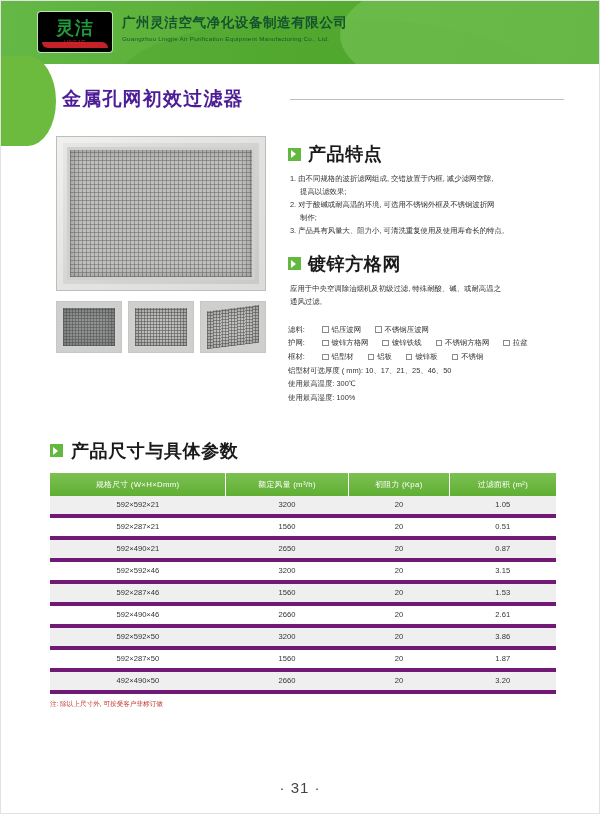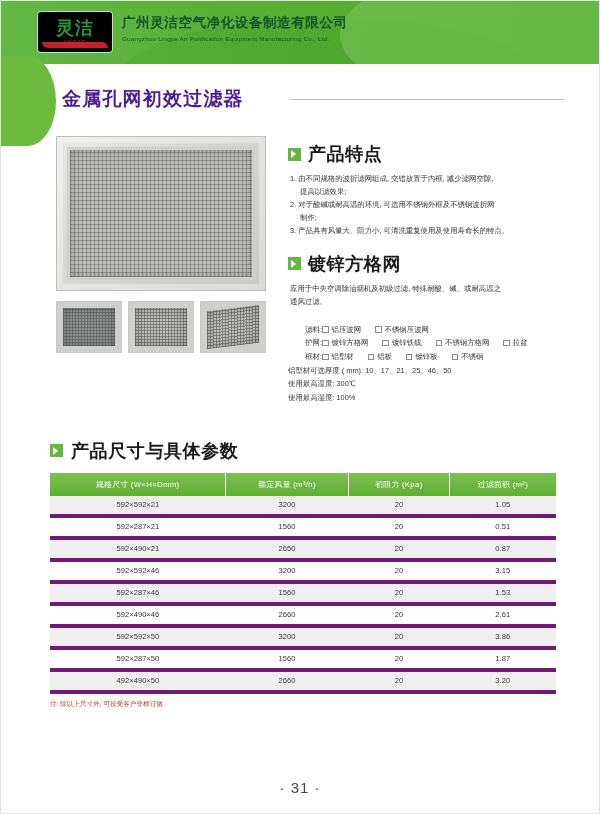--- a/index.html
+++ b/index.html
@@ -226,21 +226,21 @@
   
   .mat-row {
     display:flex;
     align-items:center;
     font-size:7.4px;
     line-height:1.85;
     color:#333;
     gap:0px;
     flex-wrap:wrap;
   }
-  .mat-label { width:34px; flex:none;text-align:right; }
+  .mat-label { width:34px; flex:none; }
   .opt {
     display:inline-flex;
     align-items:center;
     margin-right:14px;
     white-space:nowrap;
   }
   .chk {
     width:6.5px; height:6.5px;
     border:1px solid #8b8b8b;
     display:inline-block;

